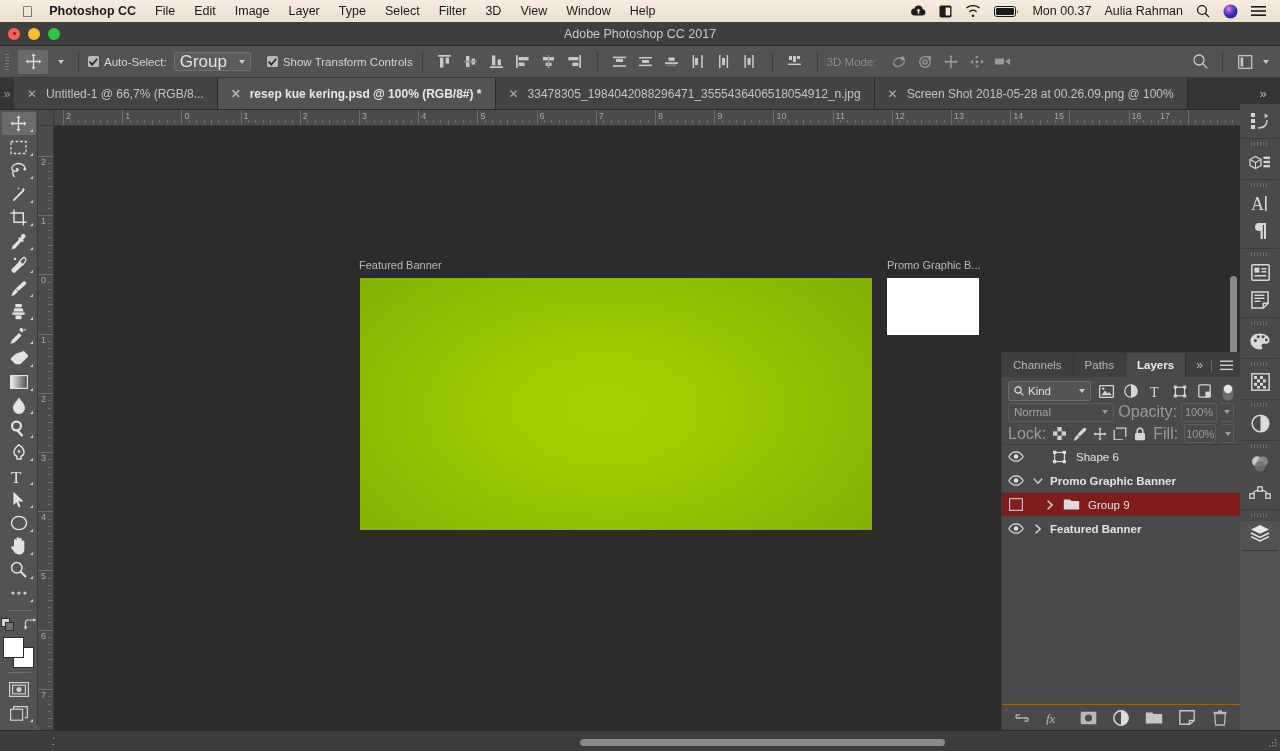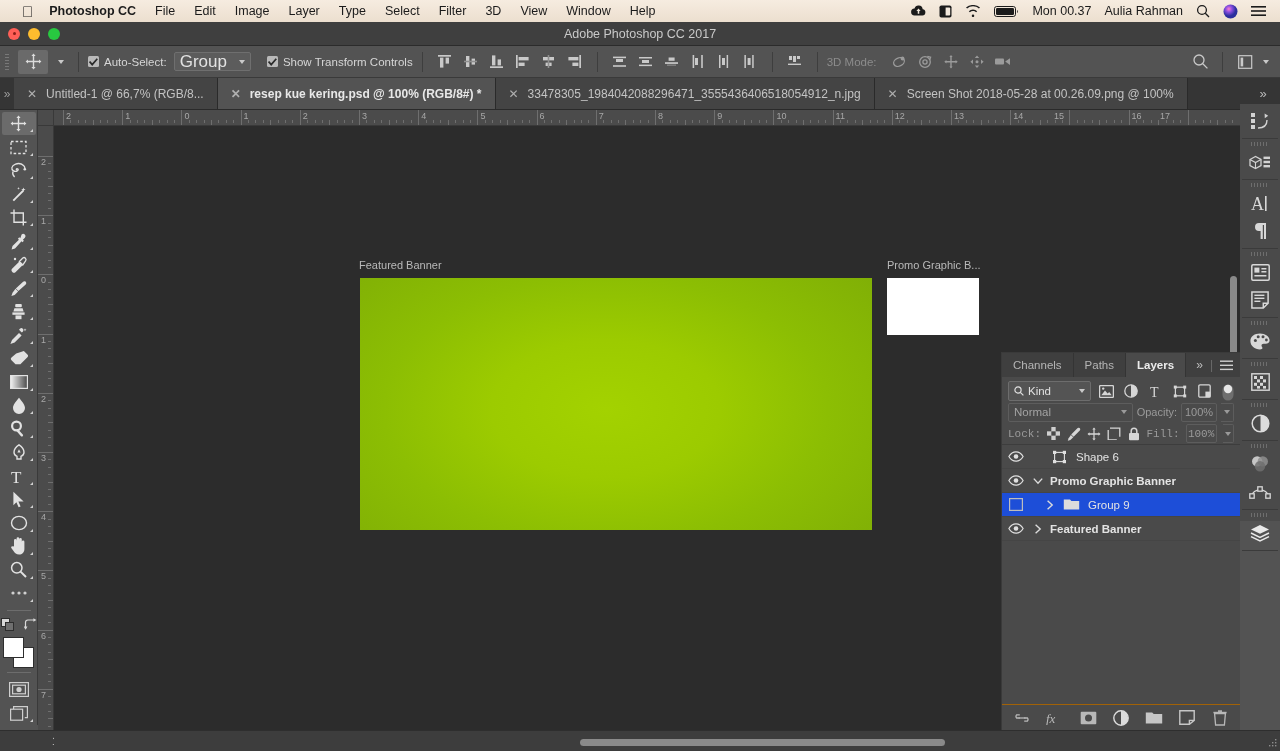--- a/index.html
+++ b/index.html
@@ -165,34 +165,34 @@
     border:1px solid #6d6d6d;border-radius:2px;padding:0 5px;gap:4px;
   }
   .filterbox span{font-size:11.5px;color:#e0e0e0;}
   .ficon{width:21px;height:20px;display:flex;align-items:center;justify-content:center;}
   .blendrow{ display:flex;align-items:center;height:22px;padding:0 6px;gap:4px;}
   .blendsel{
     flex:1;height:19px;background:#4a4a4a;border:1px solid #5d5d5d;border-radius:2px;
     display:flex;align-items:center;justify-content:space-between;padding:0 5px;
   }
   .blendsel span{font-size:11.5px;color:#a3a3a3;}
-  .opl{font-size:11px;color:#9a9a9a;white-space:nowrap;}
+  .opl{font-size:16px;color:#9a9a9a;white-space:nowrap;}
   .opval{
     width:36px;height:19px;border:1px solid #5d5d5d;border-radius:2px;
     display:flex;align-items:center;justify-content:center;font-size:11px;color:#9a9a9a;
   }
   .opstep{width:13px;height:19px;display:flex;align-items:center;justify-content:center;border:1px solid #5d5d5d;border-left:none;border-radius:0 2px 2px 0;}
-  .lockrow{display:flex;align-items:center;height:22px;padding:0 6px;gap:6px;border-bottom:1px solid #3d3d3d;font-family:Liberation Mono, monospace;}
+  .lockrow{display:flex;align-items:center;height:22px;padding:0 6px;gap:6px;border-bottom:1px solid #3d3d3d;}
   .lockrow .lk{width:16px;height:16px;display:flex;align-items:center;justify-content:center;}
   .layerlist{flex:1;overflow:hidden;background:#4a4a4a;}
   .layer{
     display:flex;align-items:center;height:24px;border-bottom:1px solid #454545;
     font-size:11.5px;color:#e3e3e3;
   }
-  .layer.subsel{background:#1d4ed8;}
+  .layer.subsel{background:#7f1d1d;}
   .eye{width:28px;display:flex;align-items:center;justify-content:center;}
   .twisty{width:16px;display:flex;align-items:center;justify-content:center;}
   .lthumb{width:26px;display:flex;align-items:center;justify-content:center;}
   .lname{padding-left:4px;white-space:nowrap;}
   .lname.b{font-weight:bold;}
   .panelfoot{
     height:26px;background:#4a4a4a;border-top:1px solid #a16207;
     display:flex;align-items:center;justify-content:center;gap:15px;
   }
   .pf{width:18px;height:18px;display:flex;align-items:center;justify-content:center;}

